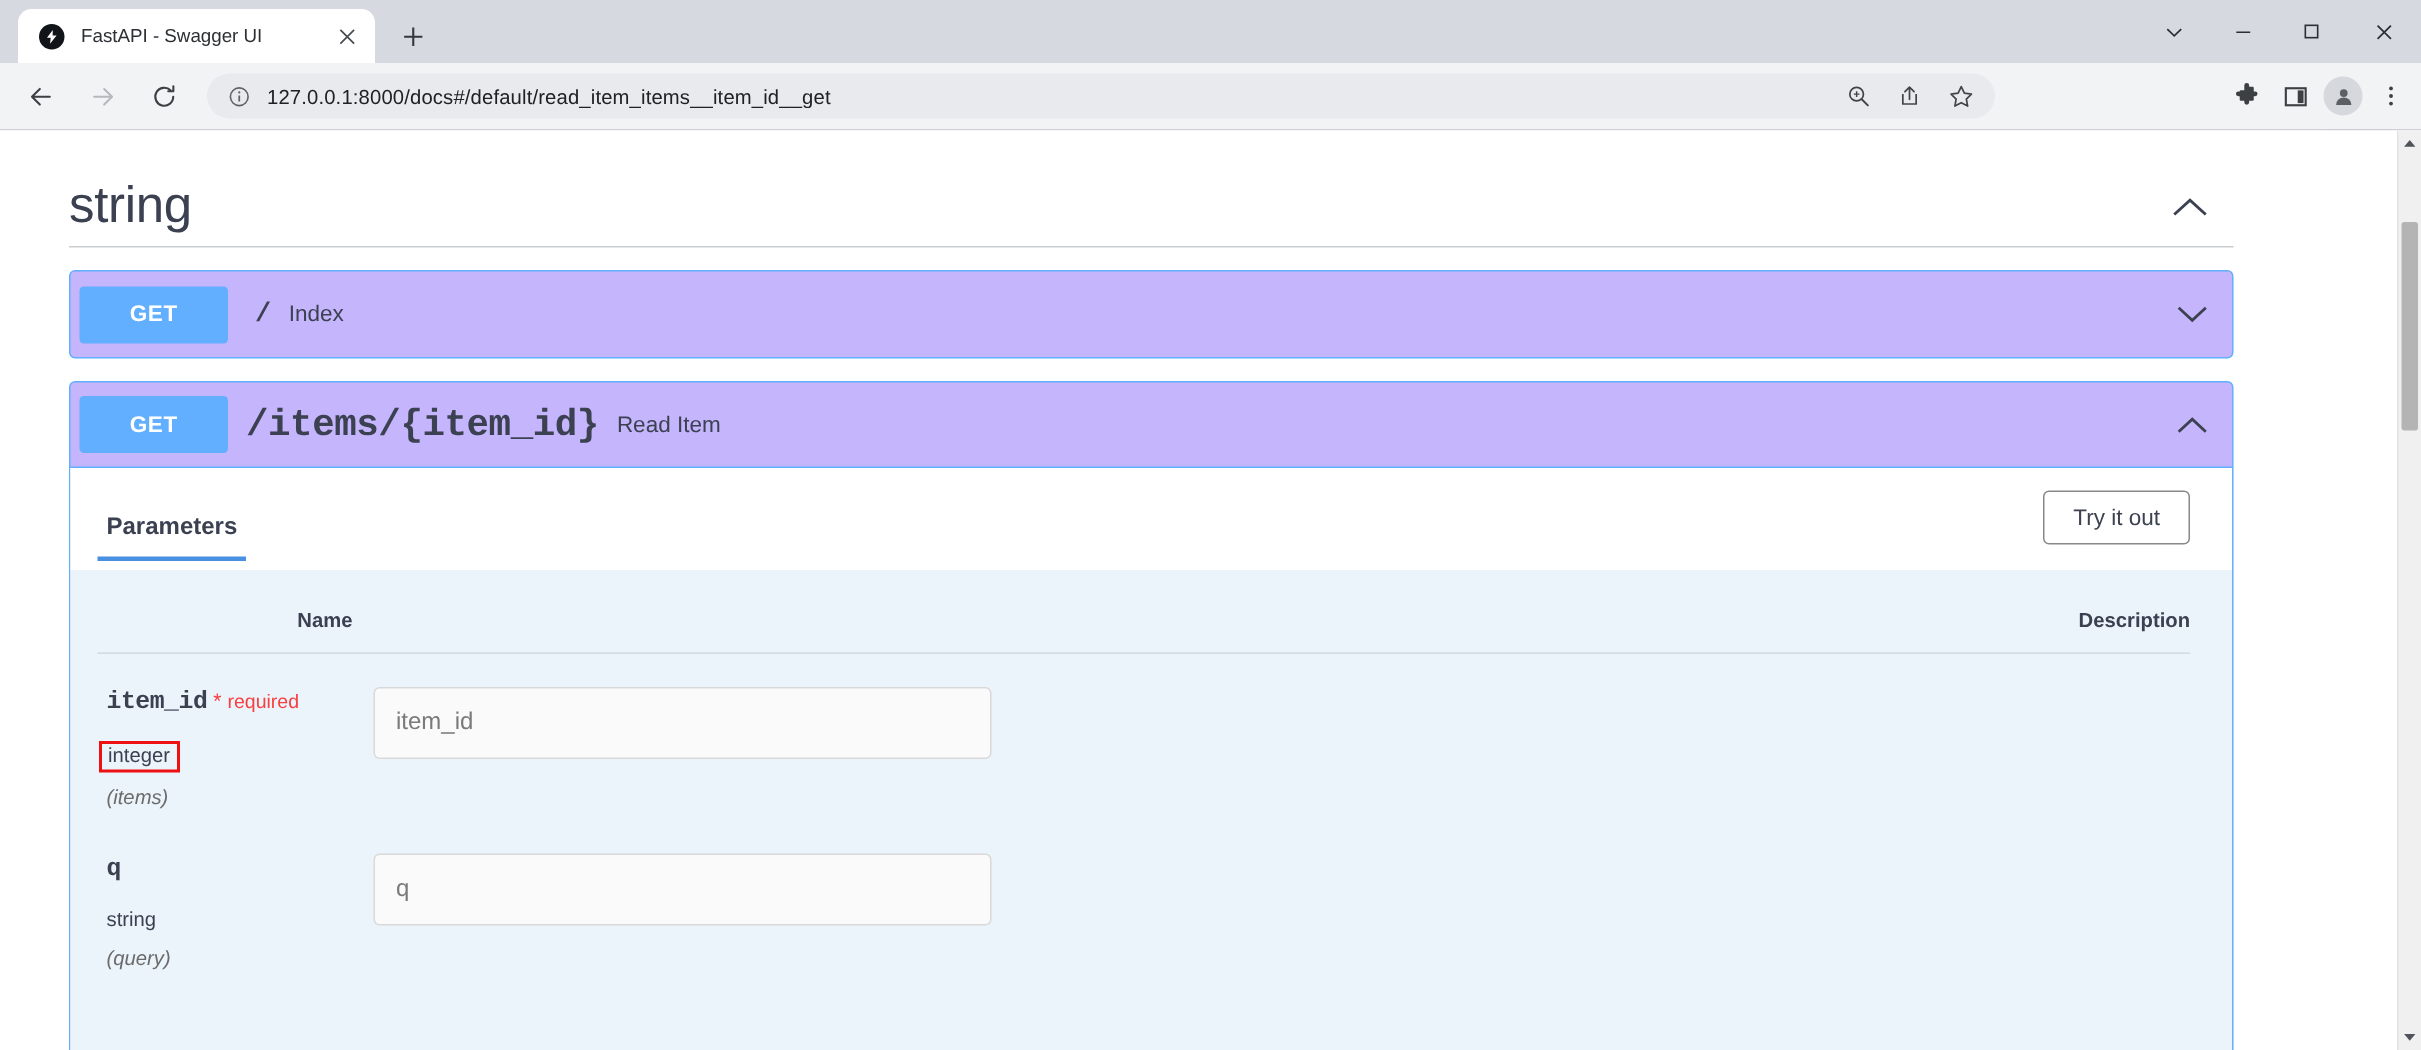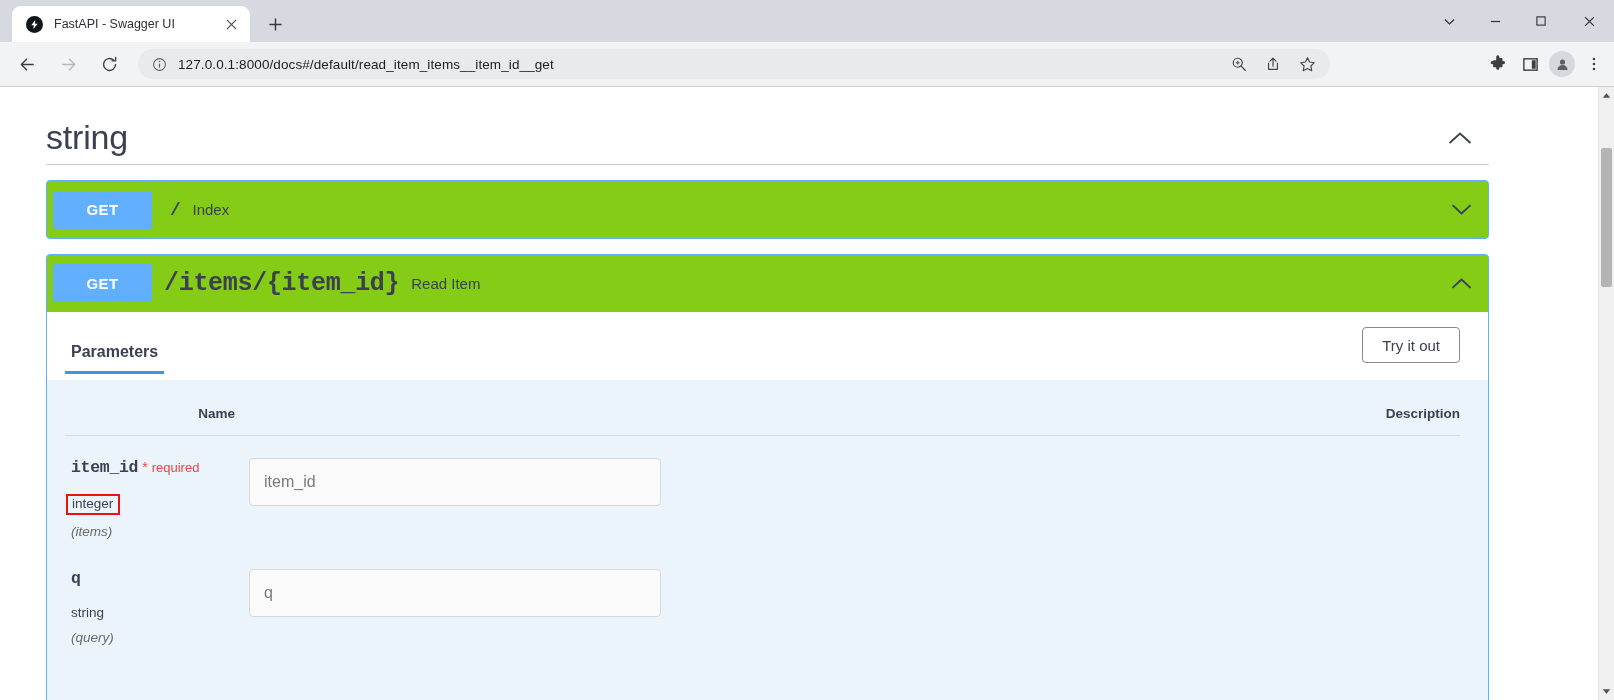--- a/index.html
+++ b/index.html
@@ -168,21 +168,21 @@
     position: absolute; right: 12px; top: 36px;
     width: 34px; height: 30px;
     display: flex; align-items: center; justify-content: center;
   }
 
   .opblock {
     position: relative;
     margin: 15px 0 0 0;
     border: 1px solid #61affe;
     border-radius: 4px;
-    background: #84cc16;
+    background: #c4b5fd;
   }
   .opblock.collapsed { border-radius: 4px; }
 
   .opblock-summary {
     display: flex; align-items: center;
     height: 57px;
     padding: 0 11px 0 6px;
     position: relative;
     cursor: pointer;
   }

